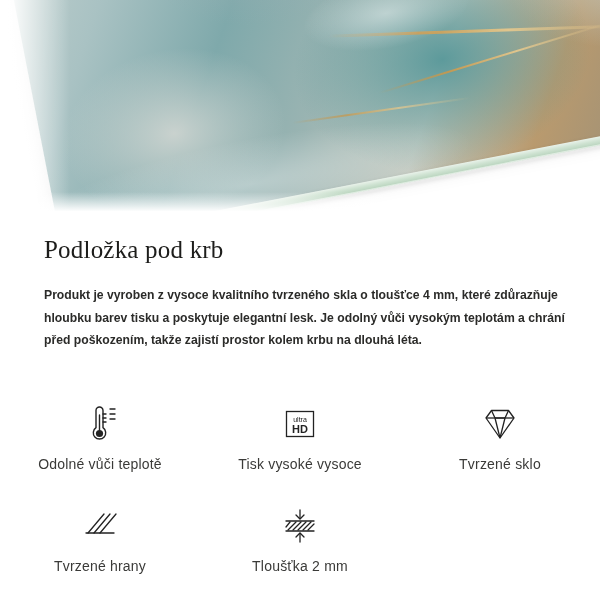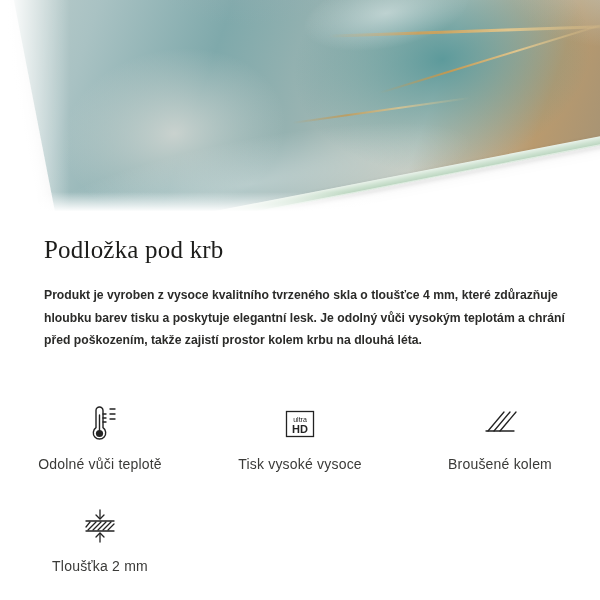--- a/index.html
+++ b/index.html
@@ -248,33 +248,47 @@
         <svg width="44" height="44" viewBox="0 0 44 44">
           <rect x="8.5" y="9.5" width="27" height="25" fill="none" stroke="#222" stroke-width="1.3"></rect>
           <text x="22" y="20" font-family="Liberation Sans, sans-serif" font-size="7" text-anchor="middle" fill="#222">ultra</text>
           <text x="22" y="30.5" font-family="Liberation Sans, sans-serif" font-size="11" font-weight="bold" text-anchor="middle" fill="#222">HD</text>
         </svg>
       </div>
       <div class="feature-label">Tisk vysoké vysoce</div>
     </div>
 
 
+    <div class="feature">
+      <div class="feature-icon">
+        <svg width="46" height="40" viewBox="0 0 46 40">
+          <g fill="none" stroke="#222" stroke-width="1.3" stroke-linejoin="round">
+            <path d="M9 14 L14.5 6.5 H31.5 L37 14 L23 34 Z"></path>
+            <path d="M9 14 H37"></path>
+            <path d="M14.5 6.5 L18 14 L23 34"></path>
+            <path d="M31.5 6.5 L28 14 L23 34"></path>
+            <path d="M18 14 H28"></path>
+          </g>
+        </svg>
+      </div>
+      <div class="feature-label">Tvrzené sklo</div>
+    </div>
 
     <div class="feature">
       <div class="feature-icon">
         <svg width="44" height="40" viewBox="0 0 44 40">
           <g stroke="#222" stroke-width="1.3" stroke-linecap="round" fill="none">
             <path d="M10 27 L26 8"></path>
             <path d="M16 27 L32 8"></path>
             <path d="M22 27 L38 8"></path>
             <path d="M8 27 H36"></path>
           </g>
         </svg>
       </div>
-      <div class="feature-label">Broušené kolem</div>
+      <div class="feature-label">Tvrzené hrany</div>
     </div>
 
     <div class="feature">
       <div class="feature-icon">
         <svg width="46" height="44" viewBox="0 0 46 44">
           <g stroke="#222" stroke-width="1.3" fill="none" stroke-linecap="round">
             <line x1="23" y1="6" x2="23" y2="14"></line>
             <path d="M19 11 L23 15 L27 11"></path>
             <line x1="23" y1="38" x2="23" y2="30"></line>
             <path d="M19 33 L23 29 L27 33"></path>

